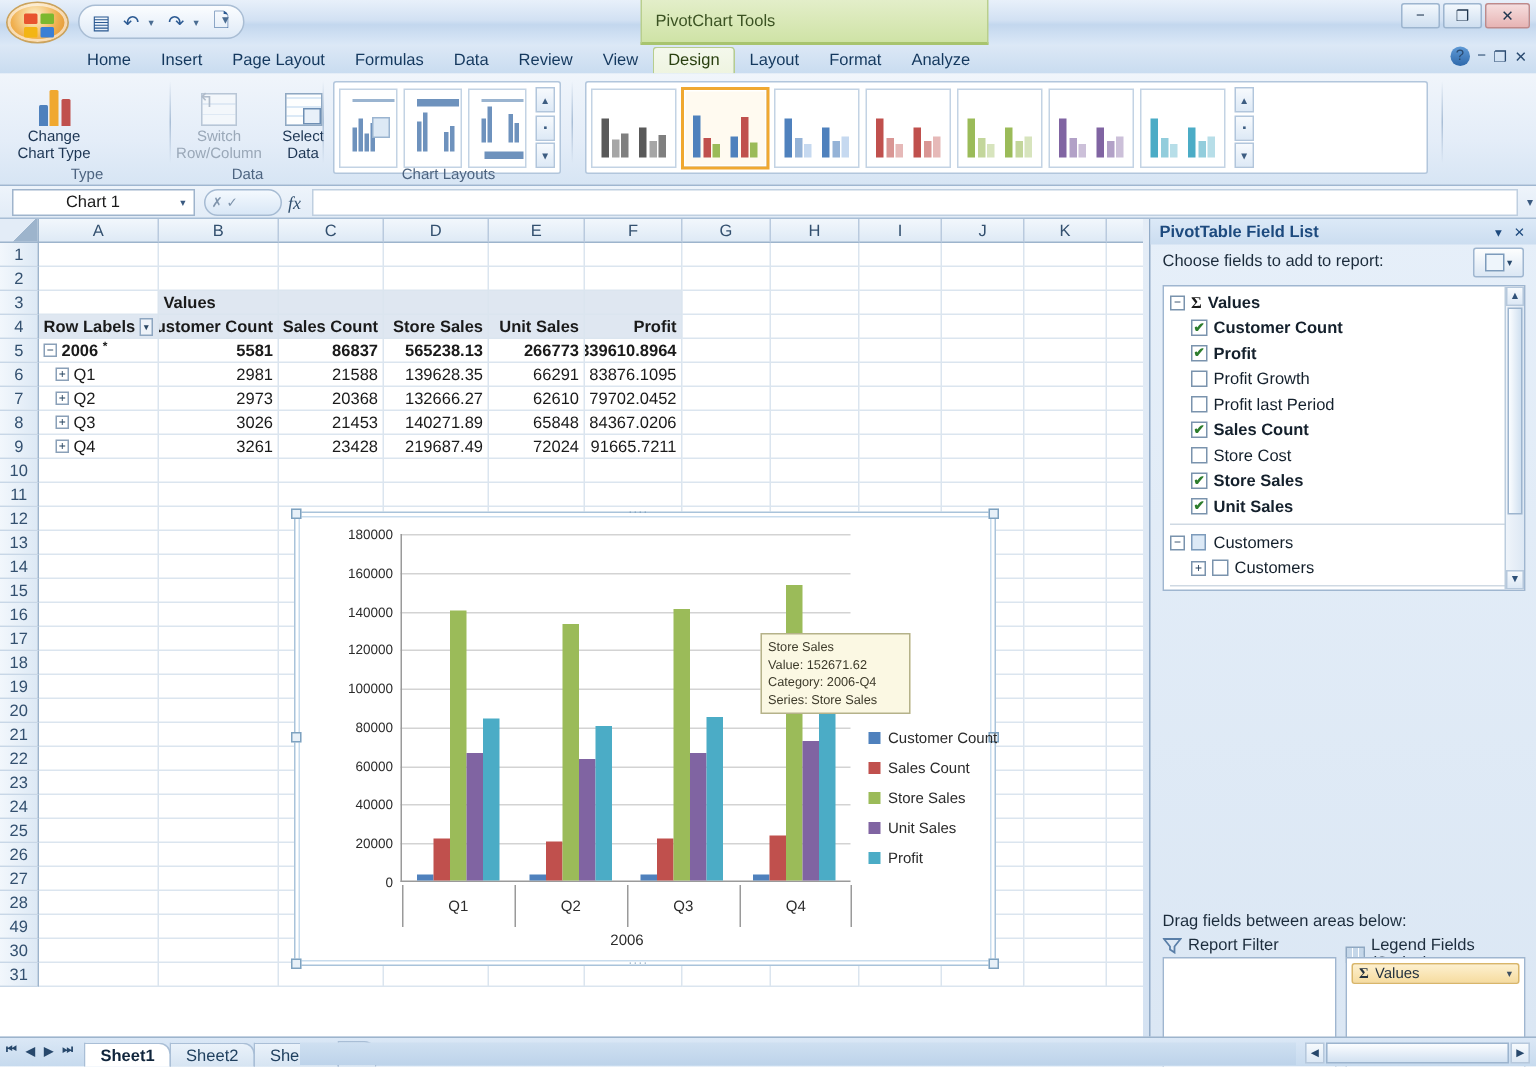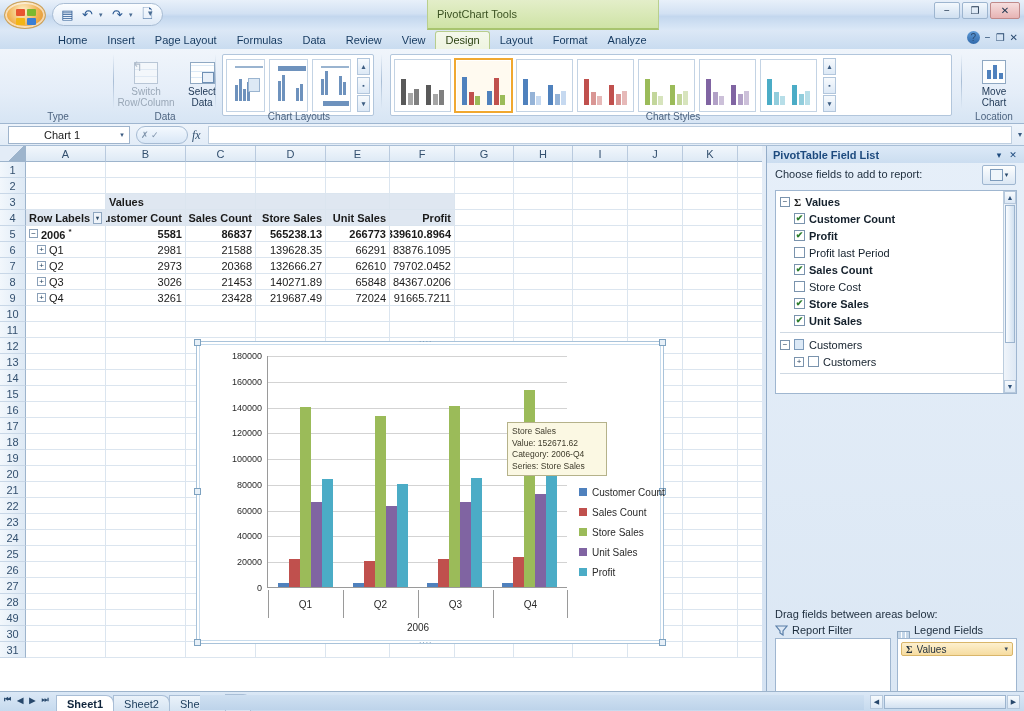--- a/index.html
+++ b/index.html
@@ -337,20 +337,30 @@
   <div class="small-wbtns">
     <span class="help-icon">?</span>
     <span>−</span>
     <span>❐</span>
     <span>✕</span>
   </div>
 
   <div class="ribbon">
 
     <div class="rgroup" style="left:2px;width:112px;">
+      <div class="bigbtn" style="left:4px;">
+        <div class="ic">
+          <span class="baricon">
+              <i style="height:14px;background:#4f81bd"></i>
+              <i style="height:24px;background:#f0a830"></i>
+              <i style="height:18px;background:#c0504d"></i>
+            </span>
+        </div>
+        <div class="lb"><span>Change</span><br><span>Chart Type</span></div>
+      </div>
       <div class="gtitle">Type</div>
       <div class="sep"></div>
     </div>
 
     <div class="rgroup" style="left:114px;width:102px;">
       <div class="bigbtn dim" style="left:0px;width:64px;">
         <div class="ic">
           <span style="display:inline-block;width:24px;height:22px;border:1px solid #b8c6d6;background:repeating-linear-gradient(0deg,#f3f7fb 0 6px,#dfe9f4 6px 7px);position:relative;">
             <span style="position:absolute;left:-3px;top:-4px;font-size:13px;color:#b0bccb;">↰</span>
           </span>
@@ -499,39 +509,23 @@
               <i style="height:11px;background:#92cddc"></i>
               <i style="height:14px;background:#b7dee8"></i>
             </span>
         </div>
         <div class="spinner">
           <b>▴</b>
           <b>▪</b>
           <b>▾</b>
         </div>
       </div>
-      <div class="gtitle">Chart Styles</div>
       <div class="sep"></div>
     </div>
 
-    <div class="rgroup" style="left:964px;width:60px;">
-      <div class="bigbtn" style="left:0;">
-        <div class="ic">
-          <span style="display:inline-block;width:24px;height:24px;background:#fdfefe;border:1px solid #8fa8c2;position:relative;">
-            <span style="position:absolute;left:4px;bottom:4px;display:flex;align-items:flex-end;gap:2px;">
-              <i style="display:block;width:4px;height:9px;background:#4f81bd"></i>
-              <i style="display:block;width:4px;height:14px;background:#4f81bd"></i>
-              <i style="display:block;width:4px;height:6px;background:#4f81bd"></i>
-            </span>
-          </span>
-        </div>
-        <div class="lb"><span>Move</span><br><span>Chart</span></div>
-      </div>
-      <div class="gtitle">Location</div>
-    </div>
   </div>
 
   <div class="fbar">
     <div class="namebox">
       <span class="cv">Chart 1</span>
       <span class="dd">▾</span>
     </div>
     <div class="fx-grp">
       <span class="fx-pill">✗ ✓</span>
       <span class="fx-lbl">fx</span>
@@ -1183,20 +1177,24 @@
           <div class="frow bold" style="padding-left: 18px;">
             <span class="cbx">✔</span>
             <span>Customer Count</span>
           </div>
           <div class="frow bold" style="padding-left: 18px;">
             <span class="cbx">✔</span>
             <span>Profit</span>
           </div>
           <div class="frow" style="padding-left: 18px;">
             <span class="cbx"></span>
+            <span>Profit Growth</span>
+          </div>
+          <div class="frow" style="padding-left: 18px;">
+            <span class="cbx"></span>
             <span>Profit last Period</span>
           </div>
           <div class="frow bold" style="padding-left: 18px;">
             <span class="cbx">✔</span>
             <span>Sales Count</span>
           </div>
           <div class="frow" style="padding-left: 18px;">
             <span class="cbx"></span>
             <span>Store Cost</span>
           </div>

